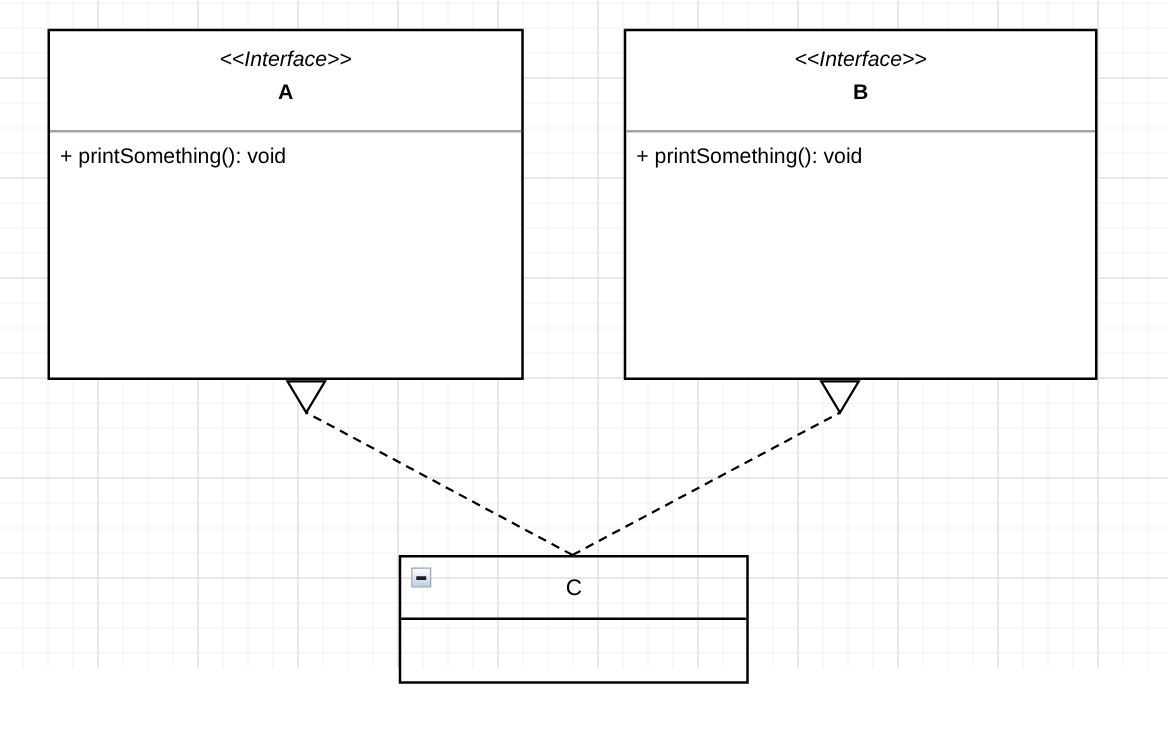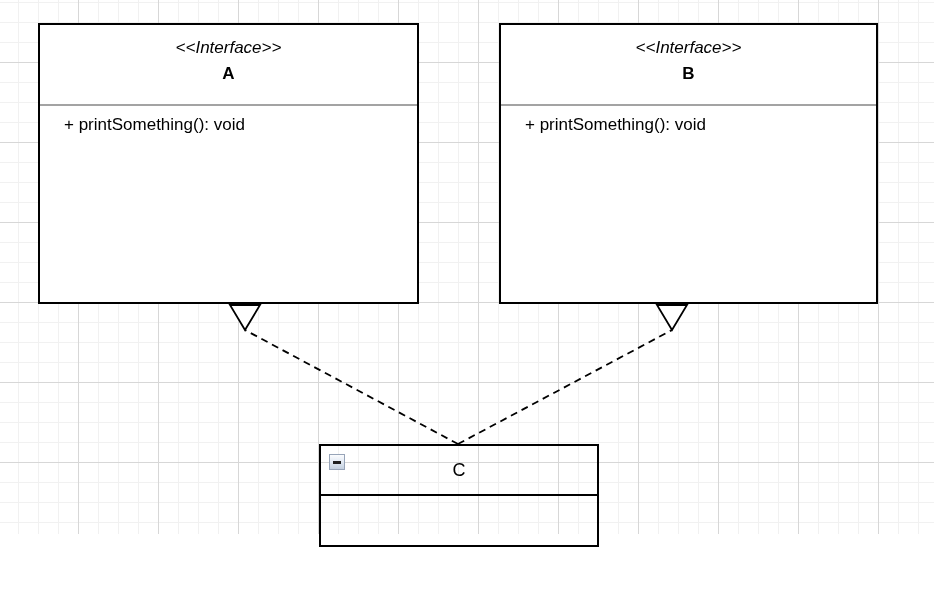--- a/index.html
+++ b/index.html
@@ -61,21 +61,20 @@
     height:2px;
     background:#a3a3a3;
     width:100%;
   }
   .method{
     font-size:17px;
     line-height:20px;
     padding:9px 8px 0 8px;
     text-align:left;
     white-space:nowrap;
-    margin-left:16px;
   }
   .classc{
     background:transparent;
   }
   .c-title{
     position:relative;
     height:48px;
     line-height:48px;
     text-align:center;
     font-size:18px;

